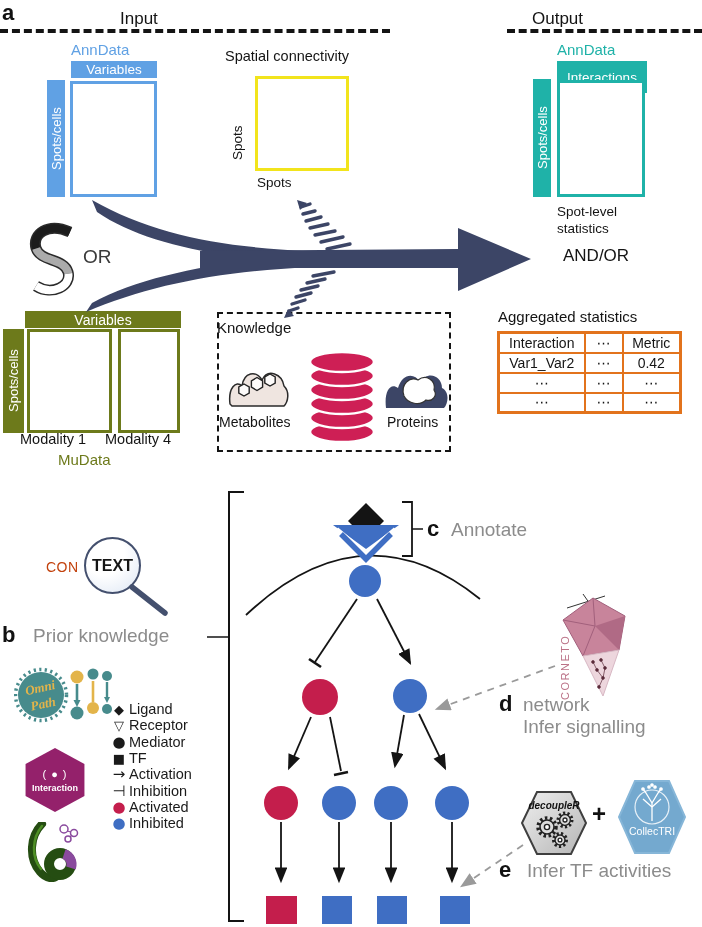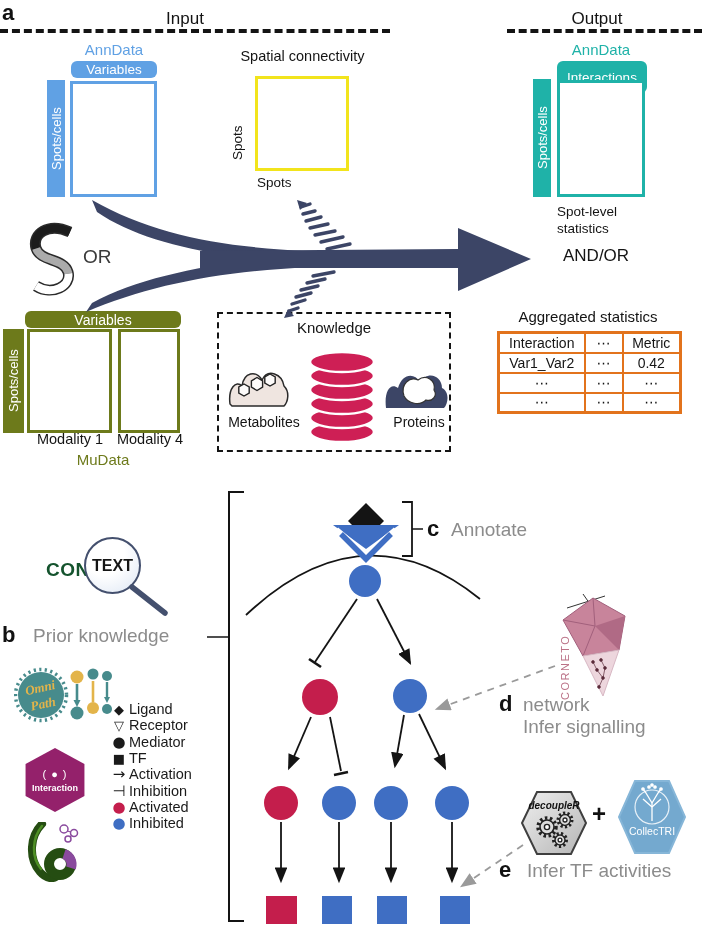--- a/index.html
+++ b/index.html
@@ -2,28 +2,28 @@
 <html><head>
 <meta charset="utf-8">
 <style>
   * { box-sizing: border-box; margin: 0; padding: 0; }
   html,body { background:#fff; }
   .canvas {
     position: relative; width: 702px; height: 927px; background:#fff;
     font-family: "Liberation Sans", sans-serif; color:#141414; overflow:hidden;
   }
   .abs { position:absolute; }
-  .ctr { text-align:center; }
+  .ctr { }
   .panel-letter { font-weight:700; font-size:22px; color:#111; }
   .gray-title { color:#8C8C8C; font-size:19px; }
   .dash-line { border-top:4px dashed #141414; height:0; }
   .hdr { font-size:17px; color:#141414; }
 
   
-  .bar-h { color:#fff; font-size:13.5px; display:flex; align-items:center; justify-content:center;border-radius:6px; }
+  .bar-h { color:#fff; font-size:13.5px; display:flex; align-items:center; justify-content:center; }
   .bar-v { color:#fff; font-size:13px; display:flex; align-items:center; justify-content:center;
            writing-mode:vertical-rl; transform:rotate(180deg); }
   .mx { background:#fff; }
   .blue  { background:#60A1E4; } .blue-b  { border:3px solid #60A1E4; }
   .teal  { background:#1FB2A8; } .teal-b  { border:3px solid #1FB2A8; }
   .olive { background:#6D7A1B; } .olive-b { border:3px solid #6D7A1B; }
   .yellow-b { border:3px solid #F2E41C; }
   .vtext { writing-mode:vertical-rl; transform:rotate(180deg); font-size:13.5px; color:#141414; }
 
   .small-cap { font-size:13.5px; line-height:17px; }
@@ -41,21 +41,21 @@
   
   .legend { font-size:14.5px; color:#1a1a1a; }
   .lg-row { display:flex; align-items:center; height:16.3px; }
   .lg-sym { width:18px; text-align:center; font-size:13px; font-family:"DejaVu Sans",sans-serif; }
   .lg-sym.big { font-size:15px; }
   .lg-sym.red  { color:#C41E4C; }
   .lg-sym.blue2 { color:#3F6EC3; }
   .lg-label { padding-left:1px; }
 
   
-  .ctx-pre { font-size:19px; font-weight:700; color:#14532d; letter-spacing:.5px; }
+  .ctx-pre { font-size:14px; font-weight:400; color:#c2410c; letter-spacing:.5px; }
   .ctx-circle { width:57px; height:57px; border:2.5px solid #44506E; border-radius:50%;
     background: radial-gradient(circle at 35% 30%, #ffffff 40%, #dde6f4);
     display:flex; align-items:center; justify-content:center; }
   .ctx-in { font-size:16px; font-weight:600; color:#151515; }
 
   .hexclip { clip-path: polygon(50% 0%, 96% 25%, 96% 75%, 50% 100%, 4% 75%, 4% 25%); }
   .metalinks { background:#94216B; color:#fff; display:flex; flex-direction:column;
     align-items:center; justify-content:center; }
   .metalinks .mk-icon { font-size:11px; letter-spacing:1px; }
   .metalinks .mk-name { font-size:9px; font-weight:700; margin-top:3px; }

